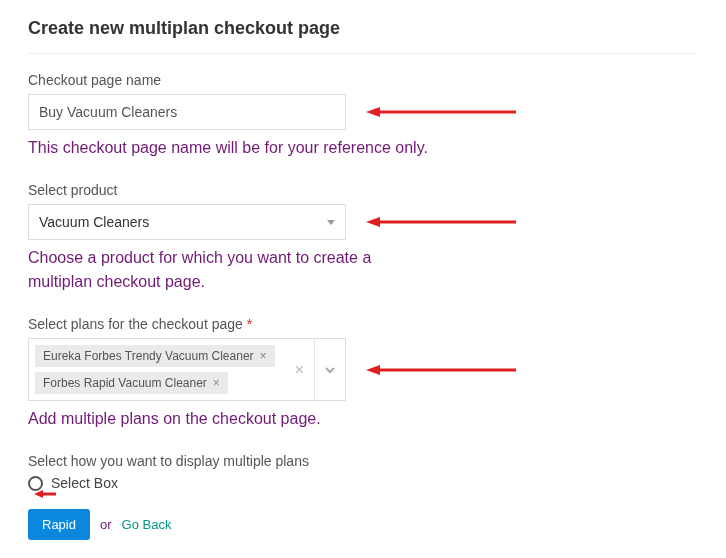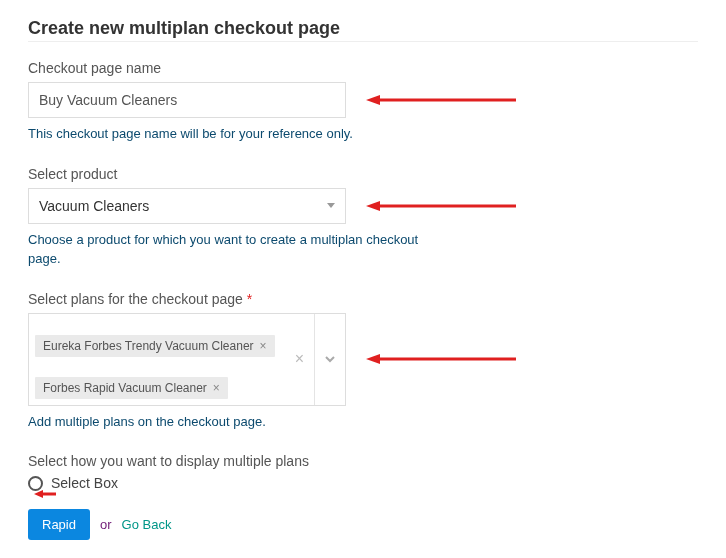--- a/index.html
+++ b/index.html
@@ -8,21 +8,21 @@
     background: #fff;
     color: #333;
     width: 726px;
     height: 558px;
     padding: 18px 28px 0 28px;
   }
   .page-title {
     font-size: 18px;
     font-weight: 600;
     color: #333;
-    padding-bottom: 2px;
+    padding-bottom: 14px;
     border-bottom: 1px solid #eee;
     margin-bottom: 18px;
   }
   .row {
     display: flex;
     align-items: center;
     margin-bottom: 6px;
   }
   .form-col { width: 318px; }
   .arrow-col {
@@ -31,22 +31,22 @@
     align-items: center;
   }
   .label {
     font-size: 14px;
     color: #555;
     margin-bottom: 6px;
     display: block;
   }
   .req { color: #e02020; }
   .help {
-    font-size: 13px;
-    color: #0c4a6e;
+    font-size: 16px;
+    color: #701a75;
     margin-top: 6px;
     line-height: 1.5;
   }
   .field-group { margin-bottom: 22px; }
   .text-input {
     width: 100%;
     height: 36px;
     border: 1px solid #ddd;
     padding: 0 10px;
     font-size: 14px;
@@ -87,21 +87,20 @@
   }
   .tag {
     background: #eaeaea;
     color: #555;
     font-size: 12px;
     padding: 4px 8px;
     display: inline-flex;
     align-items: center;
     gap: 6px;
     border-radius: 1px;
-    margin-top: 15px;
   }
   .tag-x { color: #888; cursor: pointer; font-size: 12px; }
   .ms-clear {
     width: 30px;
     display: flex;
     align-items: center;
     justify-content: center;
     color: #bbb;
     font-size: 16px;
     cursor: pointer;

